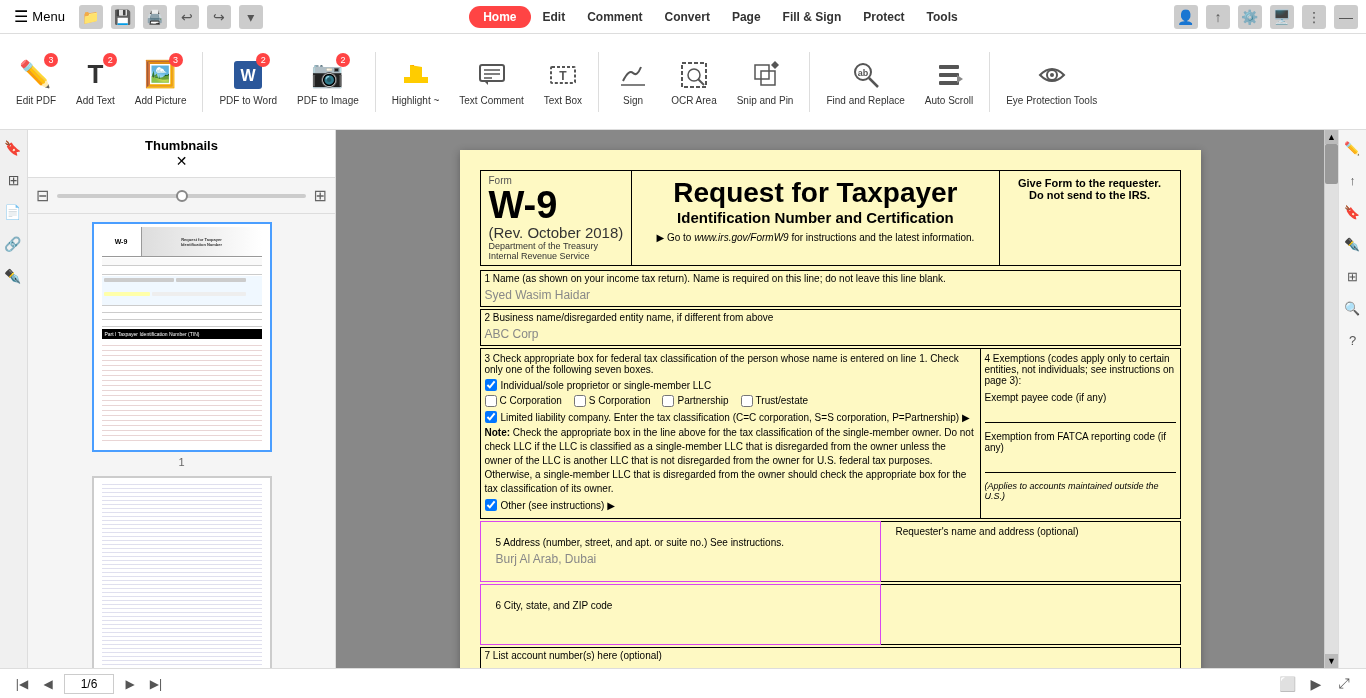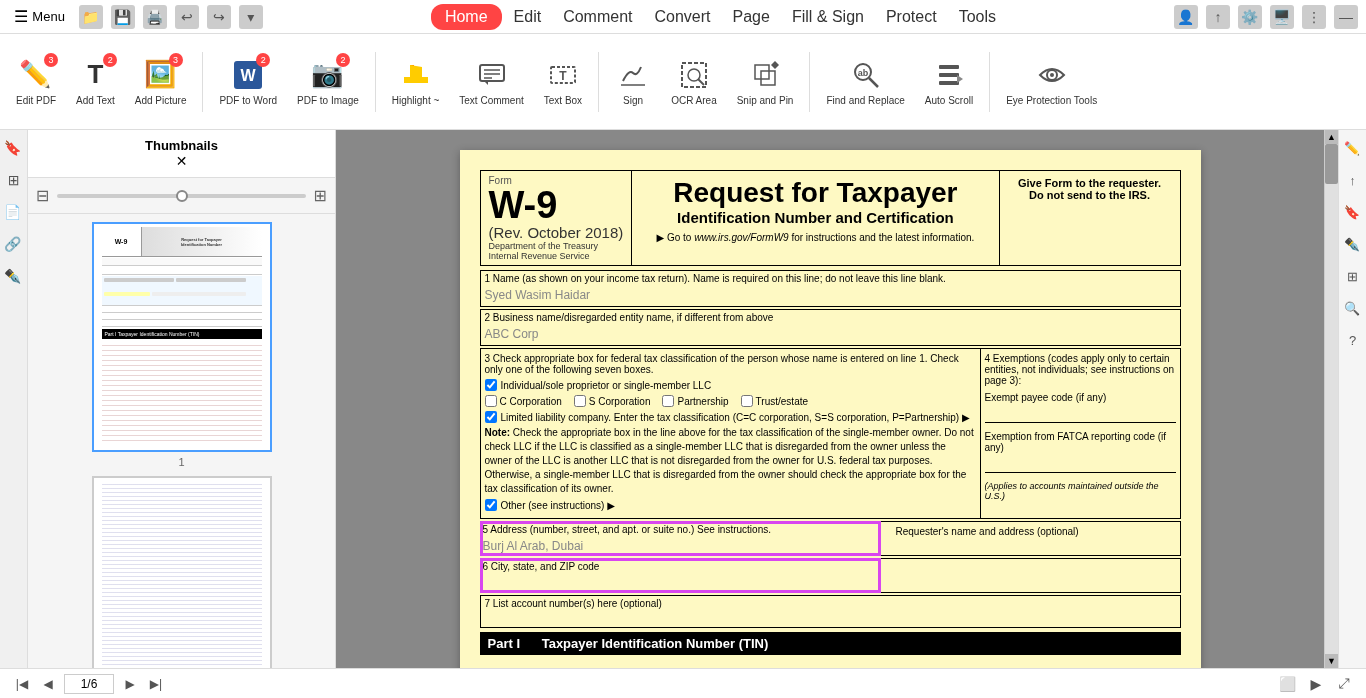--- a/index.html
+++ b/index.html
@@ -15,24 +15,25 @@
       border-bottom: 1px solid #ddd;
       padding: 0 8px;
     }
     .title-bar-left { display: flex; align-items: center; gap: 8px; }
     .title-bar-center { display: flex; align-items: center; gap: 2px; }
     .title-bar-right { display: flex; align-items: center; gap: 8px; }
     .menu-btn { display: flex; align-items: center; gap: 4px; font-size: 13px; cursor: pointer; padding: 2px 6px; }
     .title-icon { width: 24px; height: 24px; background: #ccc; border-radius: 3px; cursor: pointer; display: flex; align-items: center; justify-content: center; font-size: 14px; color: #555; }
     .nav-tab {
       padding: 4px 10px;
-      font-size: 16px;
+      font-size: 12px;
       cursor: pointer;
       border-radius: 3px;
       color: #333;
+      font-weight: bold;
     }
     .nav-tab.active {
       background: #ff4444;
       color: #fff;
       border-radius: 12px;
       padding: 4px 14px;
     }
 
     
     .toolbar {
@@ -280,21 +281,21 @@
       cursor: pointer;
     }
     .tax-class-row {
       display: flex;
       gap: 12px;
       flex-wrap: wrap;
       margin: 4px 0;
     }
     .tax-class-item {
       display: flex;
-      align-items: center;
+      align-items: flex-start;
       gap: 3px;
       font-size: 10px;
     }
     .tax-class-item input[type="checkbox"] {
       width: 12px;
       height: 12px;
     }
 
     .w9-note {
       font-size: 10px;
@@ -303,22 +304,22 @@
     }
     .w9-note strong { font-weight: bold; }
 
     .w9-address-row {
       display: flex;
       gap: 0;
       margin-bottom: 2px;
     }
     .w9-address-left {
       flex: 1;
-      border: 3px solid #d946ef;
-      padding: 0;
+      border: 1px solid #d946ef;
+      padding: 15px;
     }
     .w9-address-right {
       width: 300px;
       border: 1px solid #000;
       border-left: none;
       padding: 4px;
       font-size: 10px;
     }
 
     .w9-part-header {

